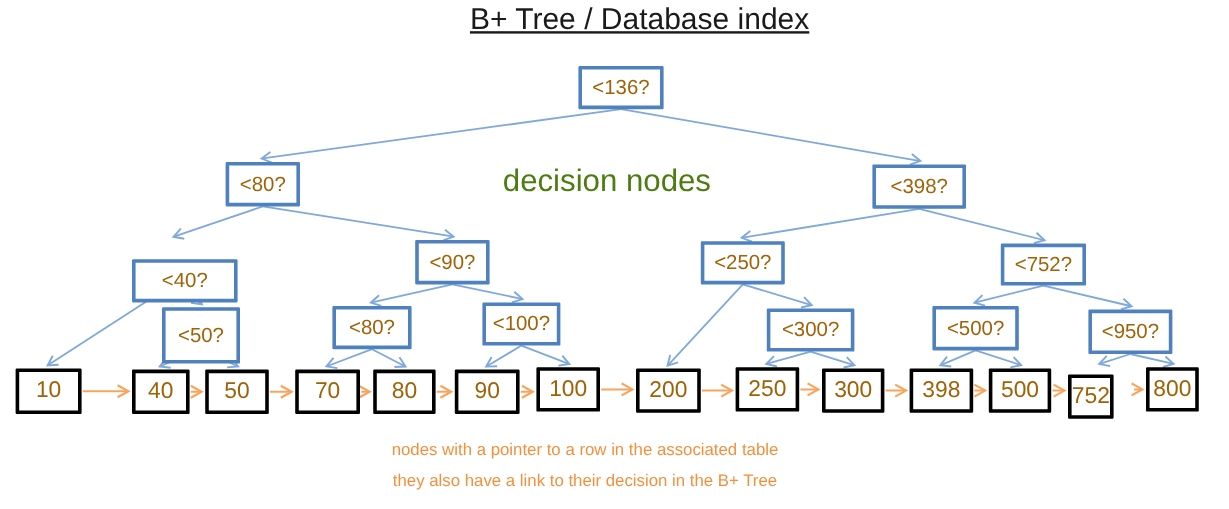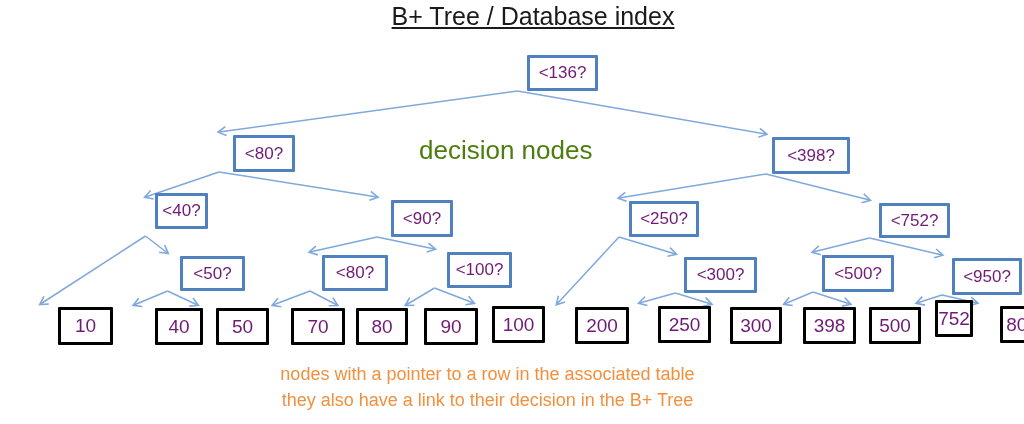--- a/index.html
+++ b/index.html
@@ -23,44 +23,43 @@
   .dn-label {
     position: absolute;
     left: 419px; top: 135px;
     font-size: 26px;
     color: #4d7c0f;
   }
   .caption {
     position: absolute;
     top: 361px; left: 0; width: 975px;
     text-align: center;
-    font-size: 18px;
+    font-size: 14px;
     line-height: 26px;
     color: #f2903d;
   }
   #edge-layer {
     position: absolute;
     left: 0; top: 0;
     width: 1024px; height: 424px;
     z-index: 1;
     pointer-events: none;
   }
   .edge-blue   { stroke: #7fa8dc; stroke-width: 1.5; fill: none; }
   .edge-orange { stroke: #f9a45c; stroke-width: 1.7; fill: none; }
   .node {
     position: absolute;
     z-index: 2;
     box-sizing: border-box;
     background: #ffffff;
     display: flex;
     align-items: center;
     justify-content: center;
-    color: #701a75;
+    color: #a16207;
     border-radius: 1px;
-    margin-left: 45px;
   }
   .dnode { border: 3px solid #4e81bd; font-size: 17px; }
   .lnode { border: 3px solid #000000; font-size: 19px; }
 </style>
 </head>
 <body>
 
 <div class="stage">
 
   <svg id="edge-layer" width="1024" height="424">
@@ -112,44 +111,44 @@
       <line x1="877" y1="325.5" x2="886" y2="325.5" class="edge-orange" marker-end="url(#arrow-orange)"></line>
       <line x1="945" y1="324.5" x2="951" y2="324.5" class="edge-orange" marker-end="url(#arrow-orange)"></line>
     </svg>
 
   <div class="title">B+ Tree / Database index</div>
   <div class="dn-label">decision nodes</div>
 
   <div class="node dnode" style="left:482px;top:55px;width:71px;height:36px">&lt;136?</div>
   <div class="node dnode" style="left:188px;top:135px;width:62px;height:37px">&lt;80?</div>
   <div class="node dnode" style="left:727px;top:137px;width:78px;height:37px">&lt;398?</div>
-  <div class="node dnode" style="left:110px;top:193px;width:53px;height:36px">&lt;40?</div>
+  <div class="node dnode" style="left:110px;top:216px;width:88px;height:36px">&lt;40?</div>
   <div class="node dnode" style="left:346px;top:200px;width:62px;height:37px">&lt;90?</div>
   <div class="node dnode" style="left:584px;top:201px;width:70px;height:36px">&lt;250?</div>
   <div class="node dnode" style="left:834px;top:203px;width:71px;height:35px">&lt;752?</div>
-  <div class="node dnode" style="left:135px;top:256px;width:65px;height:35px">&lt;50?</div>
+  <div class="node dnode" style="left:135px;top:256px;width:65px;height:47px">&lt;50?</div>
   <div class="node dnode" style="left:277px;top:255px;width:66px;height:36px">&lt;80?</div>
   <div class="node dnode" style="left:402px;top:252px;width:65px;height:36px">&lt;100?</div>
   <div class="node dnode" style="left:639px;top:257px;width:73px;height:36px">&lt;300?</div>
   <div class="node dnode" style="left:777px;top:255px;width:72px;height:37px">&lt;500?</div>
   <div class="node dnode" style="left:907px;top:258px;width:70px;height:37px">&lt;950?</div>
 
   <div class="node lnode" style="left:13px;top:307px;width:55px;height:38px">10</div>
   <div class="node lnode" style="left:110px;top:308px;width:48px;height:37px">40</div>
   <div class="node lnode" style="left:171px;top:308px;width:53px;height:37px">50</div>
   <div class="node lnode" style="left:246px;top:308px;width:54px;height:37px">70</div>
   <div class="node lnode" style="left:311px;top:308px;width:52px;height:37px">80</div>
   <div class="node lnode" style="left:379px;top:308px;width:54px;height:37px">90</div>
   <div class="node lnode" style="left:447px;top:306px;width:53px;height:37px">100</div>
   <div class="node lnode" style="left:530px;top:307px;width:54px;height:37px">200</div>
   <div class="node lnode" style="left:613px;top:306px;width:53px;height:37px">250</div>
   <div class="node lnode" style="left:685px;top:307px;width:52px;height:37px">300</div>
   <div class="node lnode" style="left:758px;top:307px;width:53px;height:37px">398</div>
   <div class="node lnode" style="left:824px;top:307px;width:52px;height:37px">500</div>
-  <div class="node lnode" style="left:890px;top:300px;width:38px;height:37px">752</div>
+  <div class="node lnode" style="left:890px;top:312px;width:38px;height:37px">752</div>
   <div class="node lnode" style="left:955px;top:306px;width:44px;height:37px">800</div>
 
   <div class="caption">
     <div>nodes with a pointer to a row in the associated table</div>
     <div>they also have a link to their decision in the B+ Tree</div>
   </div>
 
 </div>
 
 </body></html>

